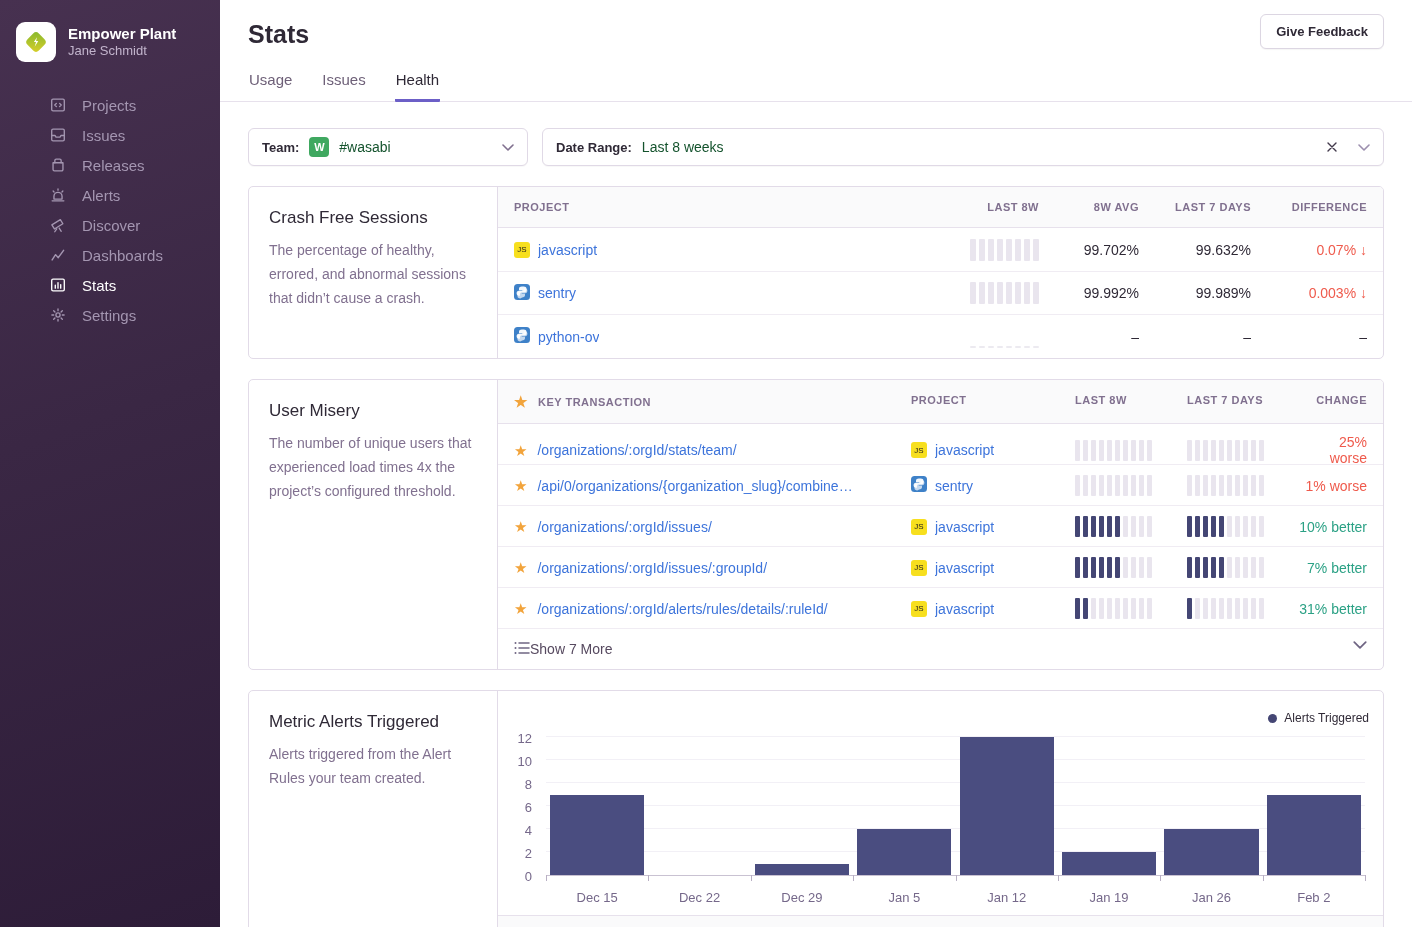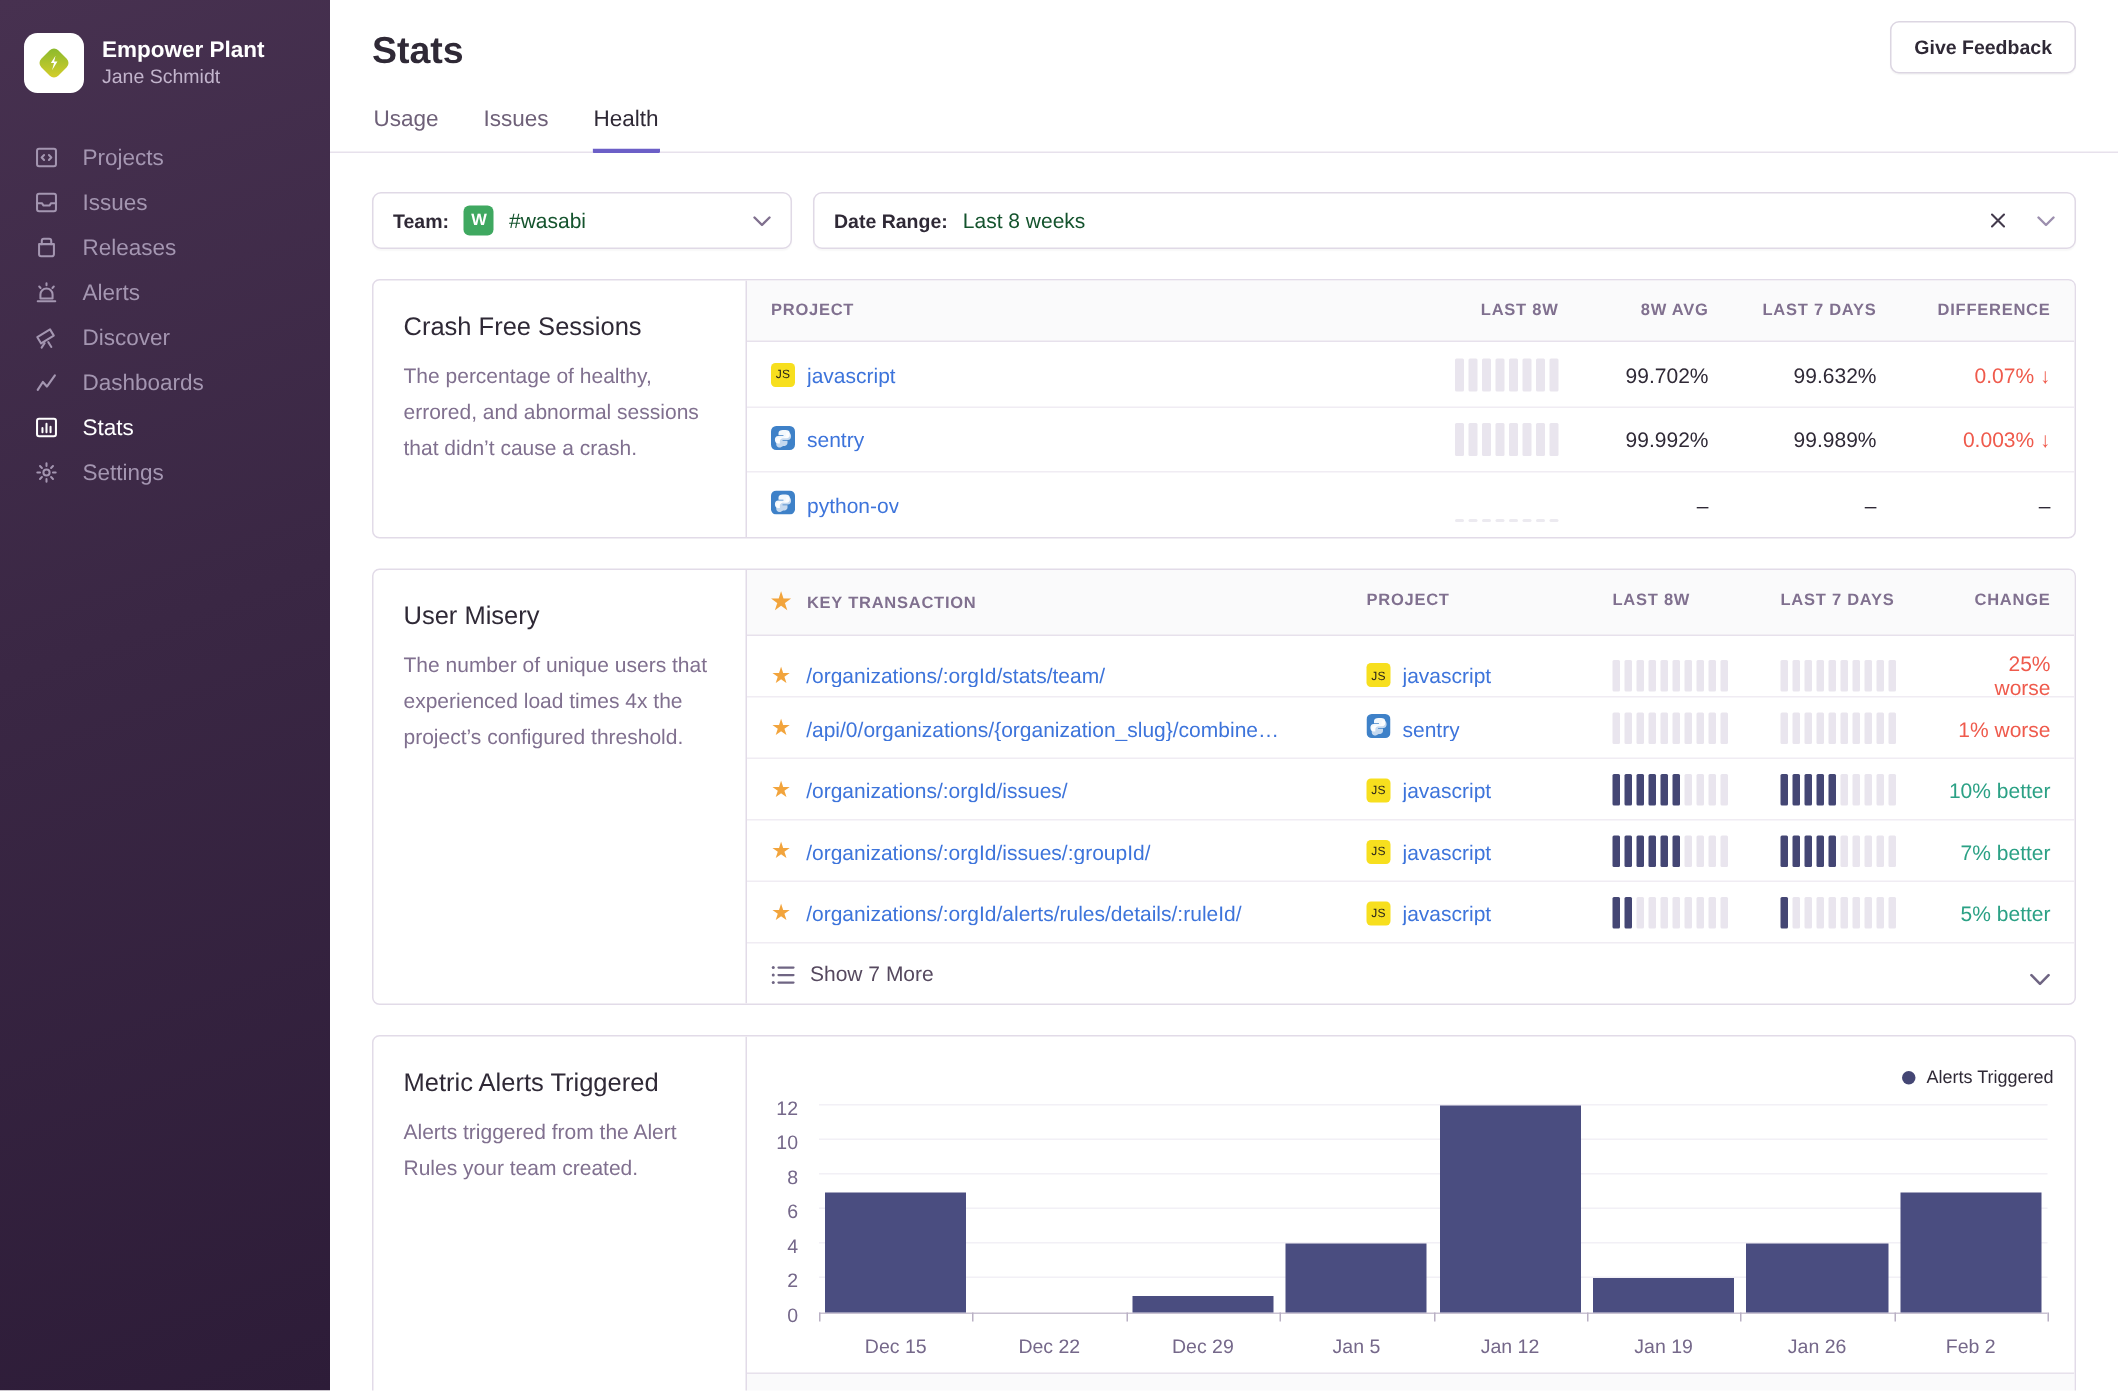--- a/index.html
+++ b/index.html
@@ -12,21 +12,21 @@
   .sidebar {
     width:220px; flex-shrink:0; height:100%;
     background:linear-gradient(160deg,#473150 0%,#3a2744 45%,#2d1c38 100%);
     padding:14px 0; display:flex; flex-direction:column;
   }
   .org { display:flex; align-items:center; gap:12px; padding:8px 16px 4px; }
   .logo-box { width:40px; height:40px; background:#fff; border-radius:9px;
     display:flex; align-items:center; justify-content:center; flex-shrink:0; }
   .org-name { font-size:15px; font-weight:bold; color:#fff; line-height:1.3; }
   .org-user { font-size:13px; color:#c2b4cc; line-height:1.3; }
-  .nav { margin-top:24px; }
+  .nav { margin-top:24px;padding-left:27px; }
   .nav-group { margin-top:0; }
   .nav-group + .nav-group { }
   .nav-item { display:flex; align-items:center; gap:15px; padding:6px 22px;
     font-size:15px; color:#a496b1; cursor:pointer; }
   .nav-item svg { flex-shrink:0; }
   .nav-item.active { color:#fff; }
   
   .main { flex:1; position:relative; background:#fff; min-width:0; }
   .page-header { padding:20px 28px 0; }
   .page-title { font-size:25px; font-weight:bold; color:#2f2936; }
@@ -84,21 +84,21 @@
   
   .spark { display:flex; gap:3px; align-items:flex-end; height:22px;
     justify-content:flex-end; }
   .spark .seg { width:6px; height:22px; background:#e9e5ee; border-radius:1px; }
   .spark .seg.filled { background:#444674; }
   .spark .dash { width:6px; height:2px; background:#eceaf0; border-radius:1px; }
   .spark.sm { height:21px; gap:3px; justify-content:flex-start; }
   .spark.sm .seg { width:5px; height:21px; }
   .star { color:#f2a43c; font-size:15px; line-height:1; margin-right:10px; }
   .txn-cell { display:flex; align-items:center; min-width:0; }
-  .tfoot { display:flex; align-items:flex-end; gap:10px; padding:12px 16px;
+  .tfoot { display:flex; align-items:flex-start; padding:12px 16px;
     border-top:0px; cursor:pointer; }
   .tfoot-label { font-size:14px; color:#56495f; }
   
   .chart { position:relative; height:202px; margin:12px 10px 0 6px; }
   .legend { position:absolute; top:8px; right:4px; display:flex;
     align-items:center; gap:7px; z-index:2; }
   .legend-dot { width:9px; height:9px; border-radius:50%; background:#444674; }
   .legend-label { font-size:12px; color:#2f2936; }
   .yaxis { position:absolute; left:0; top:0; bottom:29px; width:34px; }
   .ytick { position:absolute; right:6px; font-size:13px; color:#75688a;
@@ -546,21 +546,21 @@
                 <span class="seg"></span>
                 <span class="seg"></span>
                 <span class="seg"></span>
                 <span class="seg"></span>
                 <span class="seg"></span>
                 <span class="seg"></span>
                 <span class="seg"></span>
                 <span class="seg"></span>
               </div>
             </div>
-          <div class="td right pos">5% better</div>
+          <div class="td right pos">31% better</div>
         </div>
 
         <div class="tfoot">
           <svg width="16" height="14" viewBox="0 0 16 14">
               <g fill="#6f6583">
                 <circle cx="1.5" cy="2" r="1"></circle>
                 <circle cx="1.5" cy="7" r="1"></circle>
                 <circle cx="1.5" cy="12" r="1"></circle>
               </g>
               <path d="M5 2h10M5 7h10M5 12h10" stroke="#6f6583" stroke-width="1.5" stroke-linecap="round"></path>

